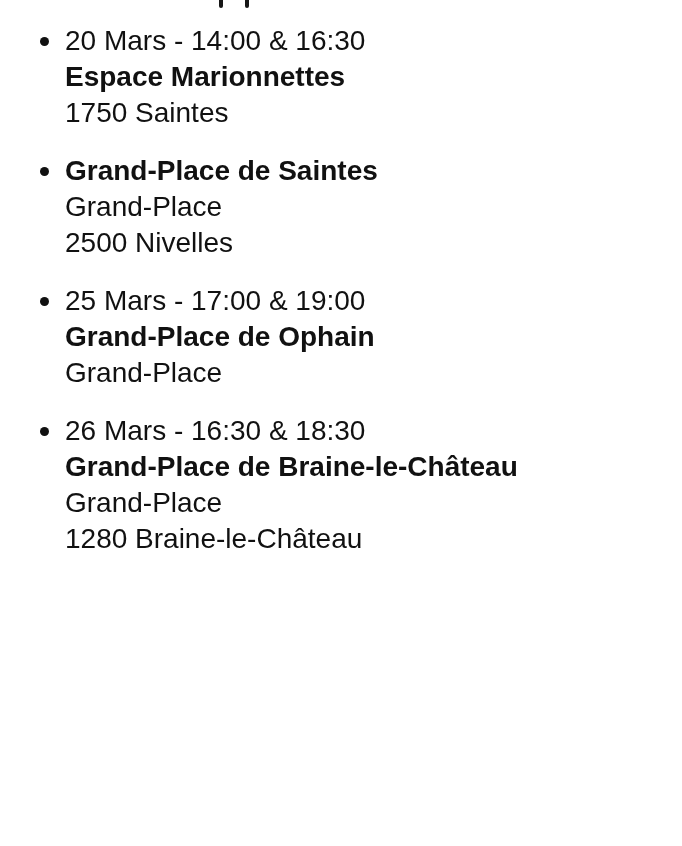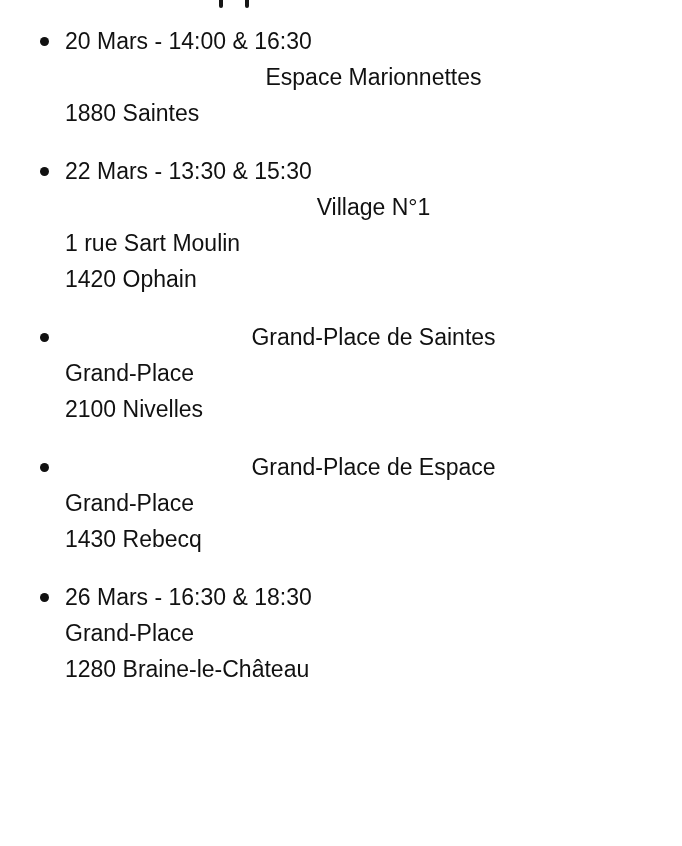--- a/index.html
+++ b/index.html
@@ -41,68 +41,61 @@
   .bullet {
     position: absolute;
     left: 40px;
     top: 14px;
     width: 9px;
     height: 9px;
     border-radius: 50%;
     background: #111111;
   }
   .line {
-    font-size: 23px;
+    font-size: 28px;
     line-height: 36px;
     white-space: nowrap;
   }
   .venue {
-    font-weight: 400;
-    text-align: center;
+    font-weight: 700;
   }
 </style>
 </head>
 <body>
 
 <div>
   <div class="cutoff-descender d1"></div>
   <div class="cutoff-descender d2"></div>
 </div>
 
 <div class="event-list">
 
   <div class="event-item">
     <span class="bullet"></span>
     <div class="line date">20 Mars - 14:00 &amp; 16:30</div>
     <div class="line venue">Espace Marionnettes</div>
-    <div class="line city">1880 Saintes</div>
+    <div class="line city">1750 Saintes</div>
   </div>
 
-  <div class="event-item">
-    <span class="bullet"></span>
-    <div class="line date">22 Mars - 13:30 &amp; 15:30</div>
-    <div class="line venue">Village N°1</div>
-    <div class="line address">1 rue Sart Moulin</div>
-    <div class="line city">1420 Ophain</div>
-  </div>
 
   <div class="event-item">
     <span class="bullet"></span>
     <div class="line venue">Grand-Place de Saintes</div>
     <div class="line address">Grand-Place</div>
-    <div class="line city">2100 Nivelles</div>
+    <div class="line city">2500 Nivelles</div>
   </div>
 
   <div class="event-item">
     <span class="bullet"></span>
-    <div class="line venue">Grand-Place de Espace</div>
+    <div class="line date">25 Mars - 17:00 &amp; 19:00</div>
+    <div class="line venue">Grand-Place de Ophain</div>
     <div class="line address">Grand-Place</div>
-    <div class="line city">1430 Rebecq</div>
   </div>
 
   <div class="event-item">
     <span class="bullet"></span>
     <div class="line date">26 Mars - 16:30 &amp; 18:30</div>
+    <div class="line venue">Grand-Place de Braine-le-Château</div>
     <div class="line address">Grand-Place</div>
     <div class="line city">1280 Braine-le-Château</div>
   </div>
 
 </div>
 
 </body></html>

